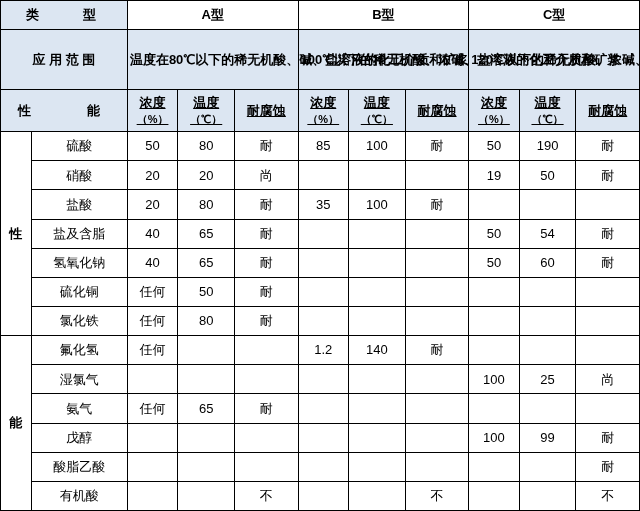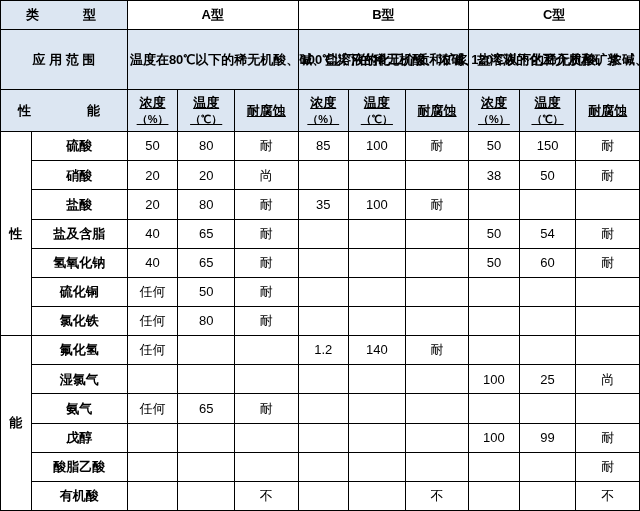--- a/index.html
+++ b/index.html
@@ -65,21 +65,21 @@
     font-weight: bold;
   }
   .side-label {
     background: #ffffff;
     font-weight: bold;
     font-size: 14px;
     width: 28px;
   }
   .row-name {
     background: #ffffff;
-    font-weight: bold;
+    font-weight: normal;
     font-size: 13px;
   }
   .val {
     background: #ffffff;
     font-size: 13px;
   }
   .spread-title {
     letter-spacing: 6px;
   }
   .spread-title2 {
@@ -157,33 +157,33 @@
       <tr>
         <td class="side-label" rowspan="7">性</td>
         <td class="row-name">硫酸</td>
         <td class="val">50</td>
         <td class="val">80</td>
         <td class="val">耐</td>
         <td class="val">85</td>
         <td class="val">100</td>
         <td class="val">耐</td>
         <td class="val">50</td>
-        <td class="val">150</td>
+        <td class="val">190</td>
         <td class="val">耐</td>
       </tr>
 
       <tr>
         <td class="row-name">硝酸</td>
         <td class="val">20</td>
         <td class="val">20</td>
         <td class="val">尚</td>
         <td class="val"></td>
         <td class="val"></td>
         <td class="val"></td>
-        <td class="val">38</td>
+        <td class="val">19</td>
         <td class="val">50</td>
         <td class="val">耐</td>
       </tr>
 
       <tr>
         <td class="row-name">盐酸</td>
         <td class="val">20</td>
         <td class="val">80</td>
         <td class="val">耐</td>
         <td class="val">35</td>

